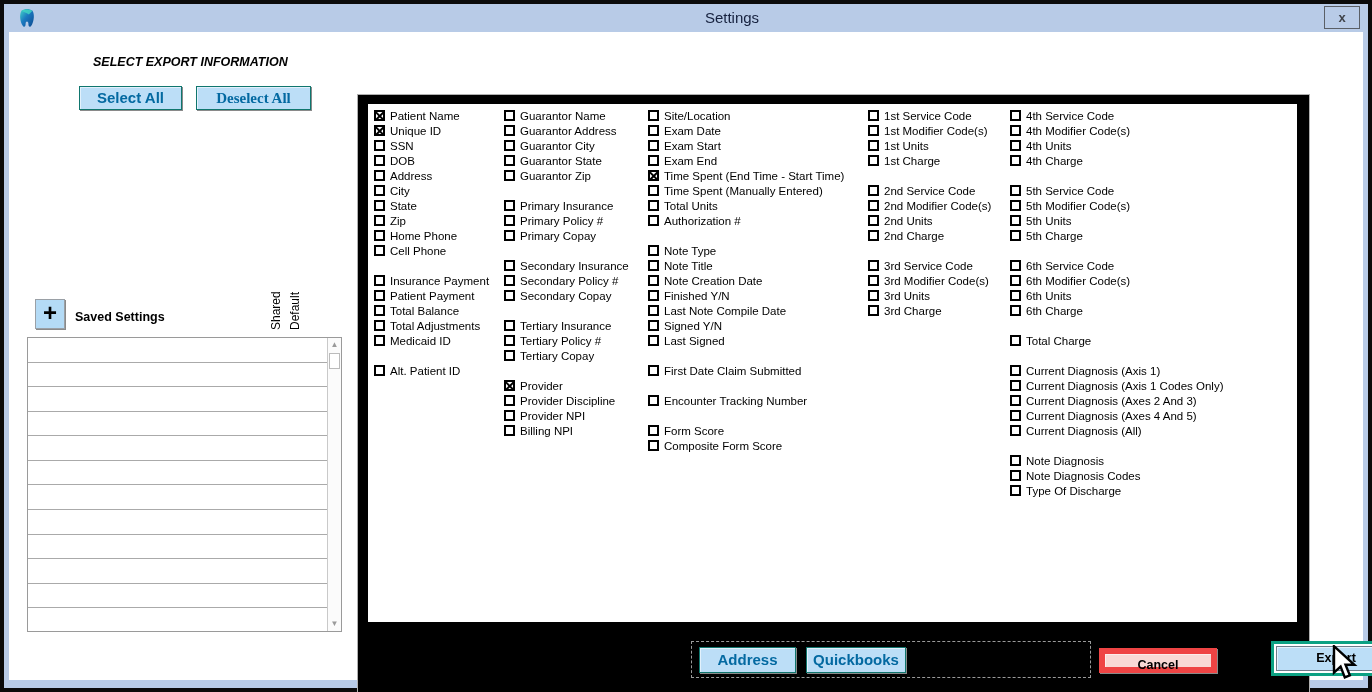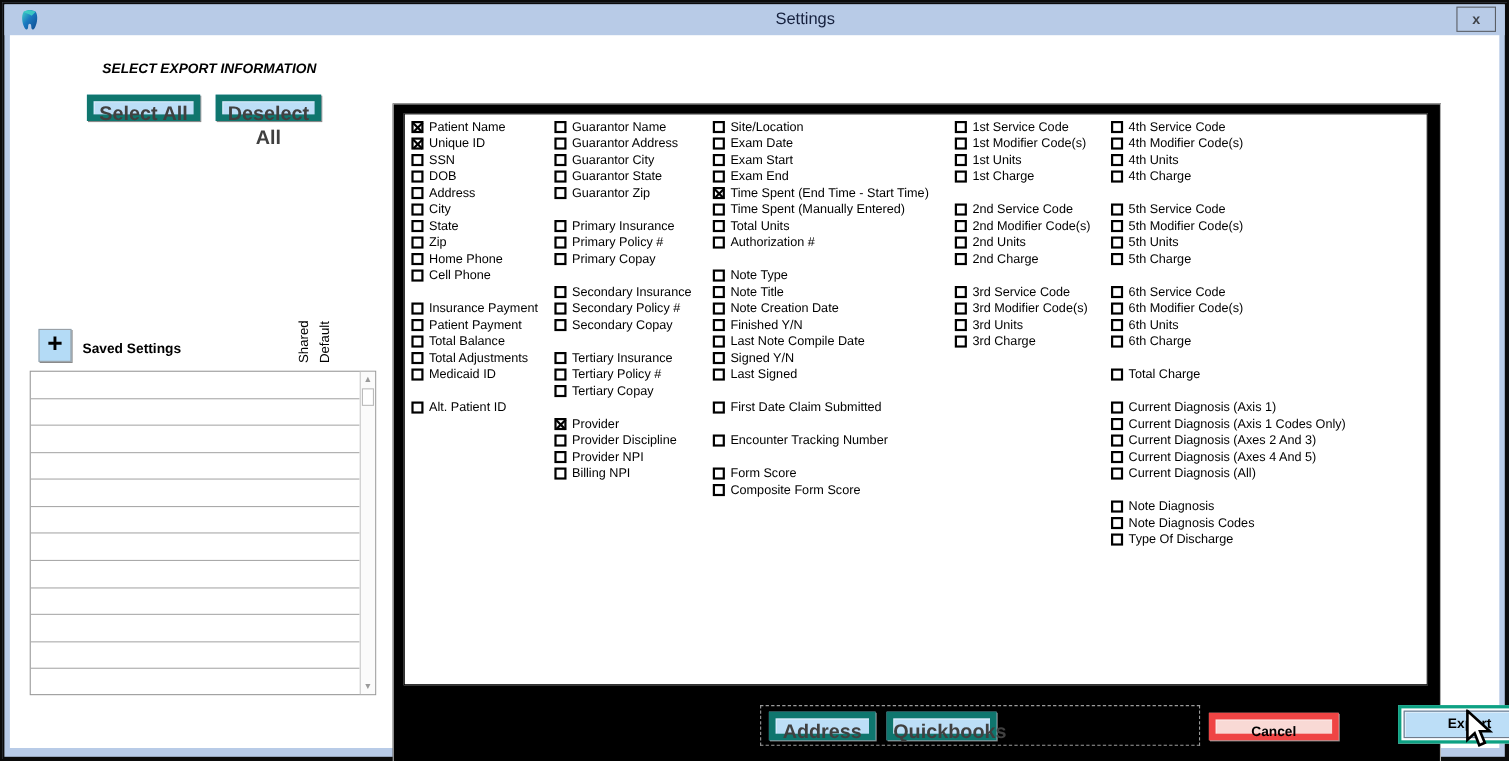--- a/index.html
+++ b/index.html
@@ -12,26 +12,26 @@
   .title { position:absolute; left:0; top:5px; width:100%; text-align:center;
            font-size:15px; color:#16213e;margin-left:46px; }
   .app-icon { position:absolute; left:12px; top:4px; width:22px; height:22px; }
   .close-btn { position:absolute; right:8px; top:2px; width:36px; height:23px;
                border:1px solid #5a5f66; color:#3f434a; font-weight:bold; font-size:13px;
                text-align:center; line-height:21px; cursor:default; }
   .content { position:absolute; left:5px; top:28px; width:1354px; height:648px; background:#ffffff; }
 
   .heading { position:absolute; left:84px; top:23px; font-size:12.5px; font-weight:bold; font-style:italic; color:#000; }
 
-  .btn { position:absolute; background:#bcdef7; border:6px solid #0f766e; color:#404040;
-         font-weight:bold; font-size:18px; text-align:center;
+  .btn { position:absolute; background:#bcdef7; border:1px solid #0f766e; color:#0369a1;
+         font-weight:bold; font-size:15px; text-align:center;
          box-shadow: inset 1px 1px 0 #e3f1fc, 1px 1px 0 #8a8a8a; cursor:default;
          font-family:"Liberation Sans", sans-serif; }
   .btn-selectall   { left:70px;  top:54px; width:103px; height:24px; line-height:22px; }
-  .btn-deselectall { left:187px; top:54px; width:96px; height:24px; line-height:22px; }
+  .btn-deselectall { left:187px; top:54px; width:115px; height:24px; line-height:22px;font-family:Liberation Serif, serif; }
 
   .plus-btn { position:absolute; left:26px; top:267px; width:30px; height:30px;
               background:#b4dbf6; border:1px solid #9aa0a6; box-shadow:1px 1px 0 #8a8a8a;
               font-size:24px; font-weight:bold; line-height:26px; text-align:center; color:#000; cursor:default; }
   .saved-title { position:absolute; left:66px; top:278px; font-size:12.5px; font-weight:bold; color:#000; }
   .vlabel { position:absolute; writing-mode:vertical-rl; transform:rotate(180deg);
             font-size:12px; color:#000; height:58px; text-align:left; }
   .vlabel-shared  { left:260px; top:240px; }
   .vlabel-default { left:279px; top:240px; }
 

